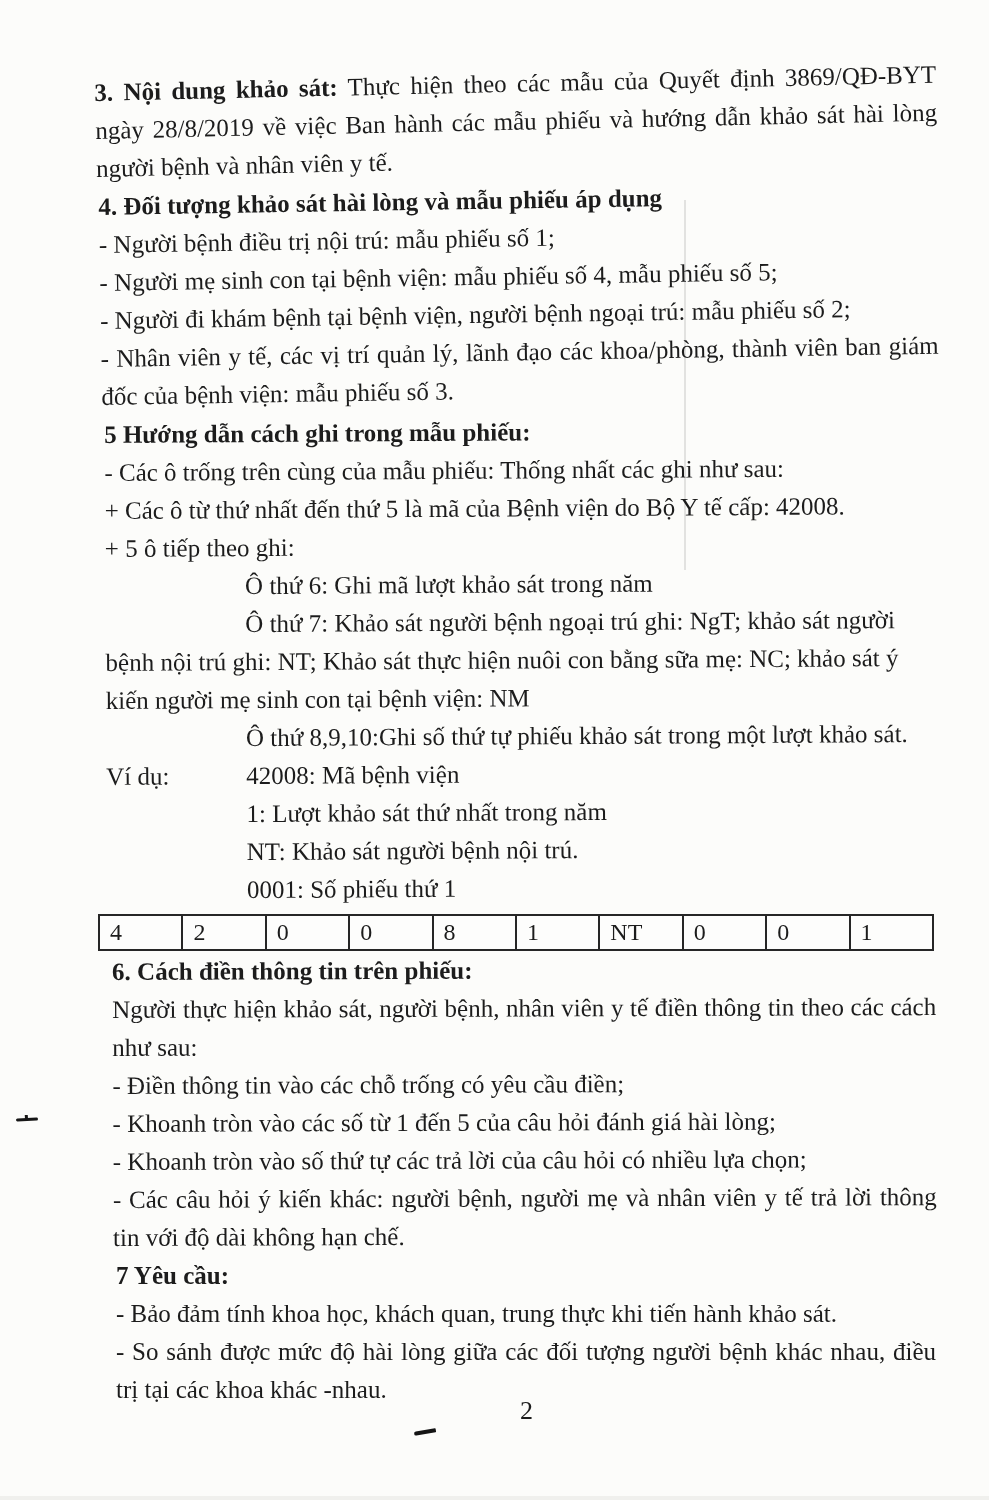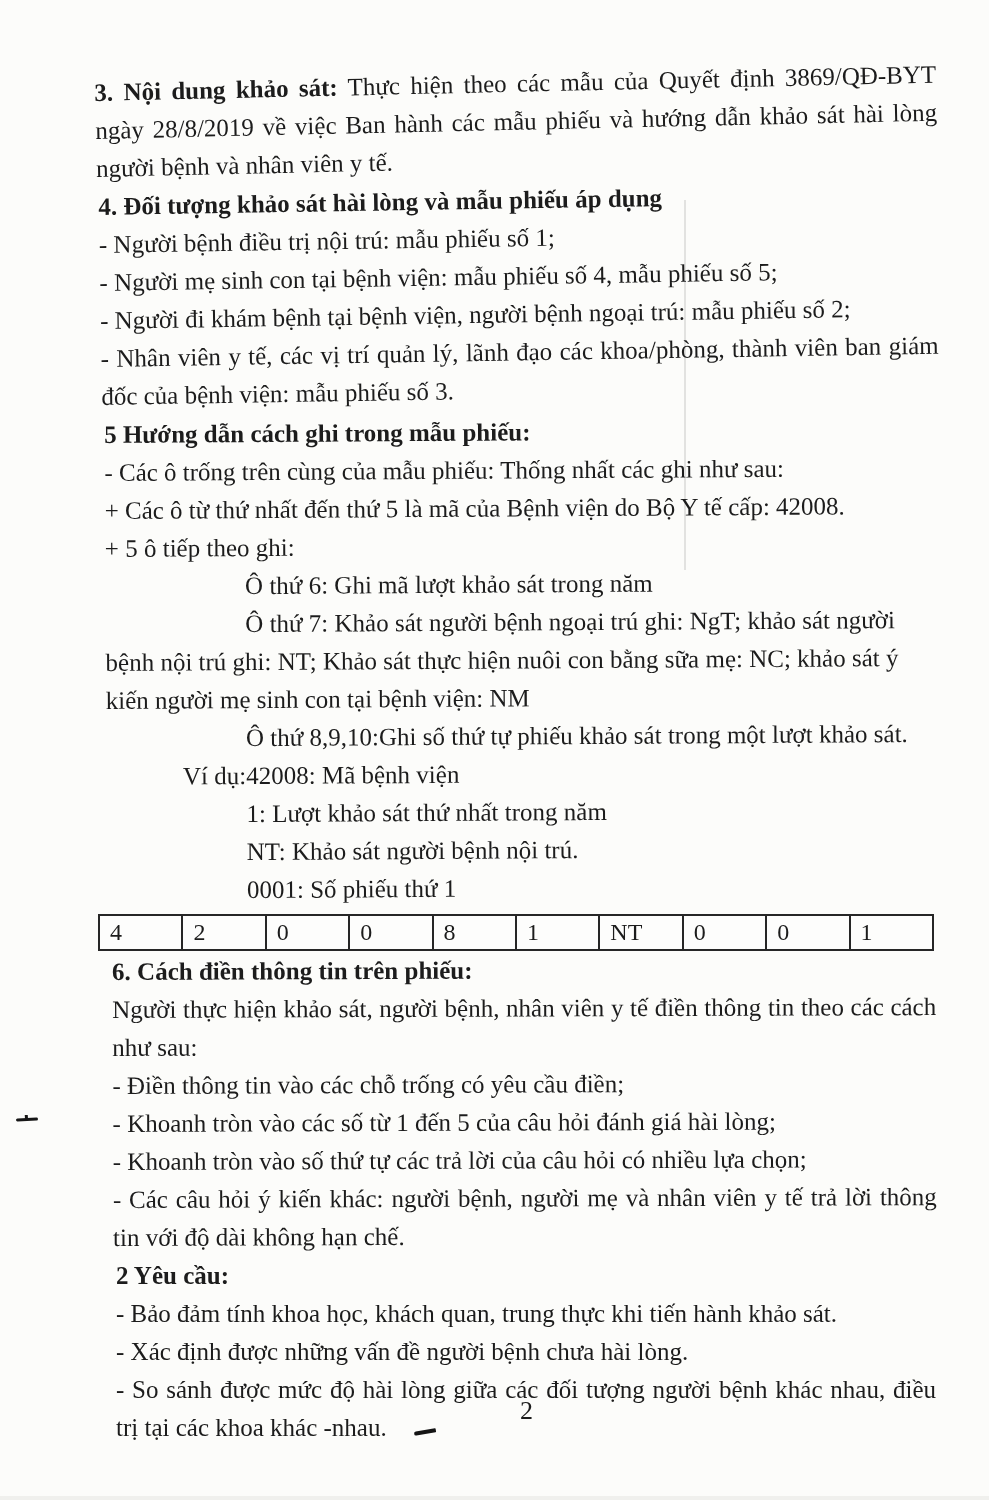--- a/index.html
+++ b/index.html
@@ -32,21 +32,21 @@
   .sec-6   { transform: rotate(-0.2deg);  padding-left: 18px; }
   .sec-iii { transform: rotate(-0.15deeg); padding-left: 22px; }
 
   p { margin: 0; text-align: justify; }
   p.noj { text-align: left; }
   b, .bold { font-weight: bold; }
 
   .hang { text-indent: 140px; text-align: left; }
 
   .example { display: flex; align-items: flex-start; }
-  .ex-label { width: 140px; flex: 0 0 140px; text-align: right; }
+  .ex-label { width: 140px; flex: 0 0 140px; }
   .ex-lines { flex: 1; }
   .ex-lines p { text-align: left; }
 
   table.code-row {
     border-collapse: collapse;
     width: 836px;
     table-layout: fixed;
   }
   table.code-row td {
     border: 2px solid #262626;
@@ -173,23 +173,22 @@
     <div class="sec sec-6">
       <p class="bold noj">6. Cách điền thông tin trên phiếu:</p>
       <p>Người thực hiện khảo sát, người bệnh, nhân viên y tế điền thông tin theo các cách như sau:</p>
       <p>- Điền thông tin vào các chỗ trống có yêu cầu điền;</p>
       <p>- Khoanh tròn vào các số từ 1 đến 5 của câu hỏi đánh giá hài lòng;</p>
       <p>- Khoanh tròn vào số thứ tự các trả lời của câu hỏi có nhiều lựa chọn;</p>
       <p>- Các câu hỏi ý kiến khác: người bệnh, người mẹ và nhân viên y tế trả lời thông tin với độ dài không hạn chế.</p>
     </div>
 
     <div class="sec sec-iii">
-      <p class="bold noj">2 Yêu cầu:</p>
+      <p class="bold noj">7 Yêu cầu:</p>
       <p>- Bảo đảm tính khoa học, khách quan, trung thực khi tiến hành khảo sát.</p>
-      <p>- Xác định được những vấn đề người bệnh chưa hài lòng.</p>
       <p>- So sánh được mức độ hài lòng giữa các đối tượng người bệnh khác nhau, điều trị tại các khoa khác -nhau.</p>
 
     </div>
 
   </div>
 
   <div class="page-number">2</div>
 
 </div>
 

